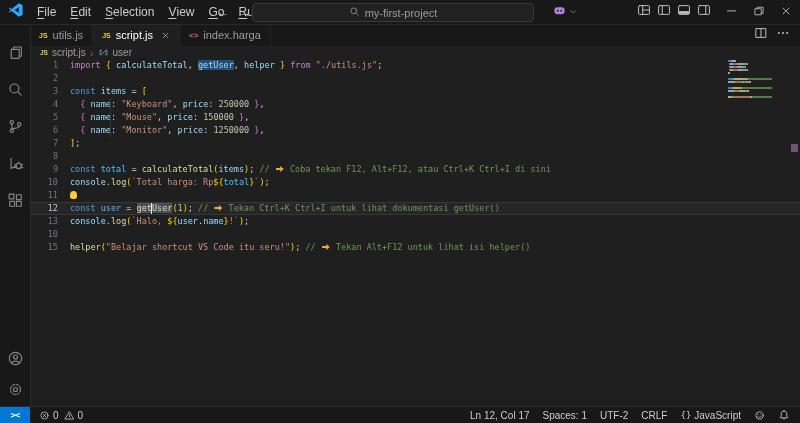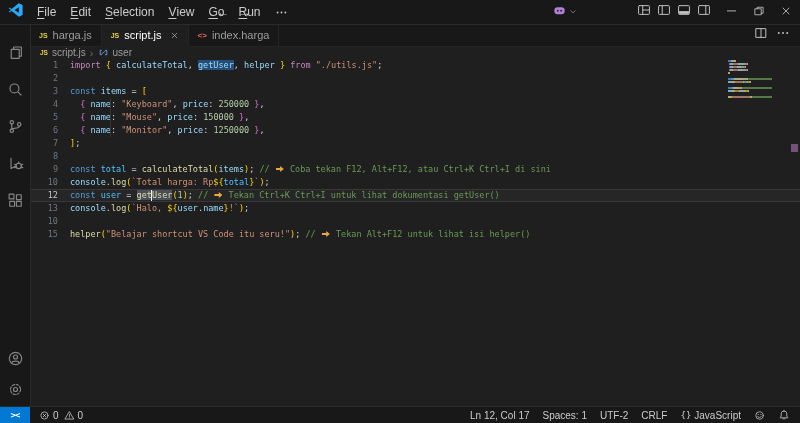--- a/index.html
+++ b/index.html
@@ -104,20 +104,27 @@
           <circle cx="3.2" cy="8" r="1.1" fill="currentColor" stroke="none"></circle>
           <circle cx="8" cy="8" r="1.1" fill="currentColor" stroke="none"></circle>
           <circle cx="12.8" cy="8" r="1.1" fill="currentColor" stroke="none"></circle>
         </svg>
       </span>
     </div>
   <div class="nav-arrows">
     <span>←</span>
     <span>→</span>
   </div>
+  <div class="cmd-center">
+    <span><svg width="11" height="11" viewBox="0 0 16 16" fill="none" stroke="currentColor" stroke-width="1.1" stroke-linecap="round" stroke-linejoin="round">
+          <circle cx="7" cy="7" r="4.2"></circle>
+          <path d="M10.2 10.2 L13.3 13.3"></path>
+        </svg></span>
+    <span>my-first-project</span>
+  </div>
   <div class="copilot">
     <span><svg width="15" height="15" viewBox="0 0 16 16" fill="none" stroke="currentColor" stroke-width="1.1" stroke-linecap="round" stroke-linejoin="round">
           <rect x="2.5" y="4.5" width="11" height="7.5" rx="3.5" fill="#b180d7" stroke="none"></rect>
           <circle cx="6.2" cy="8.2" r="1" fill="#1f1f1f" stroke="none"></circle>
           <circle cx="9.8" cy="8.2" r="1" fill="#1f1f1f" stroke="none"></circle>
         </svg></span>
     <span><svg width="10" height="10" viewBox="0 0 16 16" fill="none" stroke="currentColor" stroke-width="1.1" stroke-linecap="round" stroke-linejoin="round">
           <path d="M4.5 6 L8 9.5 L11.5 6"></path>
         </svg></span>
   </div>
@@ -164,21 +171,21 @@
             <path d="M4 4 L12 12 M12 4 L4 12"></path>
           </svg></span>
       </span>
   </div>
 </div>
 
 <div class="tabbar">
   <div id="tabs">
       <div class="tab">
         <span class="file-icon js">JS</span>
-        <span>harga.js</span>
+        <span>utils.js</span>
       </div>
       <div class="tab active">
         <span class="file-icon js">JS</span>
         <span>script.js</span>
         <span class="tab-close">
           <svg width="9" height="9" viewBox="0 0 16 16" fill="none" stroke="currentColor" stroke-width="1.1" stroke-linecap="round" stroke-linejoin="round">
             <path d="M4 4 L12 12 M12 4 L4 12"></path>
           </svg>
         </span>
       </div>
@@ -285,20 +292,21 @@
       <div class="code-line"><span class="gutter">1</span><span class="line-content"><span style="color: rgb(197, 134, 192);">import </span><span style="color: rgb(255, 215, 0);">{ </span><span style="color: rgb(156, 220, 254);">calculateTotal</span><span style="color: rgb(212, 212, 212);">, </span><span style="color: rgb(156, 220, 254); background: rgb(38, 79, 120);">getUser</span><span style="color: rgb(212, 212, 212);">, </span><span style="color: rgb(156, 220, 254);">helper</span><span style="color: rgb(255, 215, 0);"> }</span><span style="color: rgb(212, 212, 212);"> </span><span style="color: rgb(197, 134, 192);">from </span><span style="color: rgb(206, 145, 120);">"./utils.js"</span><span style="color: rgb(212, 212, 212);">;</span></span></div>
       <div class="code-line"><span class="gutter">2</span><span class="line-content"></span></div>
       <div class="code-line"><span class="gutter">3</span><span class="line-content"><span style="color: rgb(86, 156, 214);">const </span><span style="color: rgb(156, 220, 254);">items</span><span style="color: rgb(212, 212, 212);"> = </span><span style="color: rgb(255, 215, 0);">[</span></span></div>
       <div class="code-line"><span class="gutter">4</span><span class="line-content"><span style="color: rgb(212, 212, 212);">  </span><span style="color: rgb(218, 112, 214);">{ </span><span style="color: rgb(156, 220, 254);">name</span><span style="color: rgb(212, 212, 212);">: </span><span style="color: rgb(206, 145, 120);">"Keyboard"</span><span style="color: rgb(212, 212, 212);">, </span><span style="color: rgb(156, 220, 254);">price</span><span style="color: rgb(212, 212, 212);">: </span><span style="color: rgb(181, 206, 168);">250000</span><span style="color: rgb(218, 112, 214);"> }</span><span style="color: rgb(212, 212, 212);">,</span></span></div>
       <div class="code-line"><span class="gutter">5</span><span class="line-content"><span style="color: rgb(212, 212, 212);">  </span><span style="color: rgb(218, 112, 214);">{ </span><span style="color: rgb(156, 220, 254);">name</span><span style="color: rgb(212, 212, 212);">: </span><span style="color: rgb(206, 145, 120);">"Mouse"</span><span style="color: rgb(212, 212, 212);">, </span><span style="color: rgb(156, 220, 254);">price</span><span style="color: rgb(212, 212, 212);">: </span><span style="color: rgb(181, 206, 168);">150000</span><span style="color: rgb(218, 112, 214);"> }</span><span style="color: rgb(212, 212, 212);">,</span></span></div>
       <div class="code-line"><span class="gutter">6</span><span class="line-content"><span style="color: rgb(212, 212, 212);">  </span><span style="color: rgb(218, 112, 214);">{ </span><span style="color: rgb(156, 220, 254);">name</span><span style="color: rgb(212, 212, 212);">: </span><span style="color: rgb(206, 145, 120);">"Monitor"</span><span style="color: rgb(212, 212, 212);">, </span><span style="color: rgb(156, 220, 254);">price</span><span style="color: rgb(212, 212, 212);">: </span><span style="color: rgb(181, 206, 168);">1250000</span><span style="color: rgb(218, 112, 214);"> }</span><span style="color: rgb(212, 212, 212);">,</span></span></div>
       <div class="code-line"><span class="gutter">7</span><span class="line-content"><span style="color: rgb(255, 215, 0);">]</span><span style="color: rgb(212, 212, 212);">;</span></span></div>
       <div class="code-line"><span class="gutter">8</span><span class="line-content"></span></div>
       <div class="code-line"><span class="gutter">9</span><span class="line-content"><span style="color: rgb(86, 156, 214);">const </span><span style="color: rgb(79, 193, 255);">total</span><span style="color: rgb(212, 212, 212);"> = </span><span style="color: rgb(220, 220, 170);">calculateTotal</span><span style="color: rgb(255, 215, 0);">(</span><span style="color: rgb(156, 220, 254);">items</span><span style="color: rgb(255, 215, 0);">)</span><span style="color: rgb(212, 212, 212);">; </span><span style="color: rgb(106, 153, 85);">// <span class="hand"></span> Coba tekan F12, Alt+F12, atau Ctrl+K Ctrl+I di sini</span></span></div>
       <div class="code-line"><span class="gutter">10</span><span class="line-content"><span style="color: rgb(156, 220, 254);">console</span><span style="color: rgb(212, 212, 212);">.</span><span style="color: rgb(220, 220, 170);">log</span><span style="color: rgb(255, 215, 0);">(</span><span style="color: rgb(206, 145, 120);">`Total harga: Rp</span><span style="color: rgb(255, 215, 0);">${</span><span style="color: rgb(79, 193, 255);">total</span><span style="color: rgb(255, 215, 0);">}</span><span style="color: rgb(206, 145, 120);">`</span><span style="color: rgb(255, 215, 0);">)</span><span style="color: rgb(212, 212, 212);">;</span></span></div>
+      <div class="code-line"><span class="gutter">11</span><span class="line-content"><span class="bulb"></span></span></div>
       <div class="code-line active-line"><span class="gutter">12</span><span class="line-content"><span style="color: rgb(86, 156, 214);">const </span><span style="color: rgb(79, 193, 255);">user</span><span style="color: rgb(212, 212, 212);"> = </span><span style="color: rgb(220, 220, 170); background: rgb(74, 79, 90);">get</span><span class="caret"></span><span style="color: rgb(220, 220, 170); background: rgb(74, 79, 90);">User</span><span style="color: rgb(255, 215, 0);">(</span><span style="color: rgb(181, 206, 168);">1</span><span style="color: rgb(255, 215, 0);">)</span><span style="color: rgb(212, 212, 212);">; </span><span style="color: rgb(106, 153, 85);">// <span class="hand"></span> Tekan Ctrl+K Ctrl+I untuk lihat dokumentasi getUser()</span></span></div>
       <div class="code-line"><span class="gutter">13</span><span class="line-content"><span style="color: rgb(156, 220, 254);">console</span><span style="color: rgb(212, 212, 212);">.</span><span style="color: rgb(220, 220, 170);">log</span><span style="color: rgb(255, 215, 0);">(</span><span style="color: rgb(206, 145, 120);">`Halo, </span><span style="color: rgb(255, 215, 0);">${</span><span style="color: rgb(156, 220, 254);">user</span><span style="color: rgb(212, 212, 212);">.</span><span style="color: rgb(156, 220, 254);">name</span><span style="color: rgb(255, 215, 0);">}</span><span style="color: rgb(206, 145, 120);">!`</span><span style="color: rgb(255, 215, 0);">)</span><span style="color: rgb(212, 212, 212);">;</span></span></div>
       <div class="code-line"><span class="gutter">10</span><span class="line-content"></span></div>
       <div class="code-line"><span class="gutter">15</span><span class="line-content"><span style="color: rgb(220, 220, 170);">helper</span><span style="color: rgb(255, 215, 0);">(</span><span style="color: rgb(206, 145, 120);">"Belajar shortcut VS Code itu seru!"</span><span style="color: rgb(255, 215, 0);">)</span><span style="color: rgb(212, 212, 212);">; </span><span style="color: rgb(106, 153, 85);">// <span class="hand"></span> Tekan Alt+F12 untuk lihat isi helper()</span></span></div>
     </div>
   <div class="indent-guide"></div>
 </div>
 
 <div class="minimap" id="minimap">
     <div class="mm-row"><span class="mm-seg" style="width: 3.5px; background: rgb(197, 134, 192); opacity: 0.75;"></span><span class="mm-seg" style="width: 1px; background: rgb(255, 215, 0); opacity: 0.75;"></span><span class="mm-seg" style="width: 7px; background: rgb(156, 220, 254); opacity: 0.75;"></span><span class="mm-seg" style="width: 1px; background: rgb(212, 212, 212); opacity: 0.75;"></span><span class="mm-seg" style="width: 3.5px; background: rgb(156, 220, 254); opacity: 0.75;"></span><span class="mm-seg" style="width: 1px; background: rgb(212, 212, 212); opacity: 0.75;"></span><span class="mm-seg" style="width: 3px; background: rgb(156, 220, 254); opacity: 0.75;"></span><span class="mm-seg" style="width: 1px; background: rgb(255, 215, 0); opacity: 0.75;"></span><span class="mm-seg" style="width: 1px; background: transparent; opacity: 0.75;"></span><span class="mm-seg" style="width: 2.5px; background: rgb(197, 134, 192); opacity: 0.75;"></span><span class="mm-seg" style="width: 6px; background: rgb(206, 145, 120); opacity: 0.75;"></span><span class="mm-seg" style="width: 1px; background: rgb(212, 212, 212); opacity: 0.75;"></span></div>

